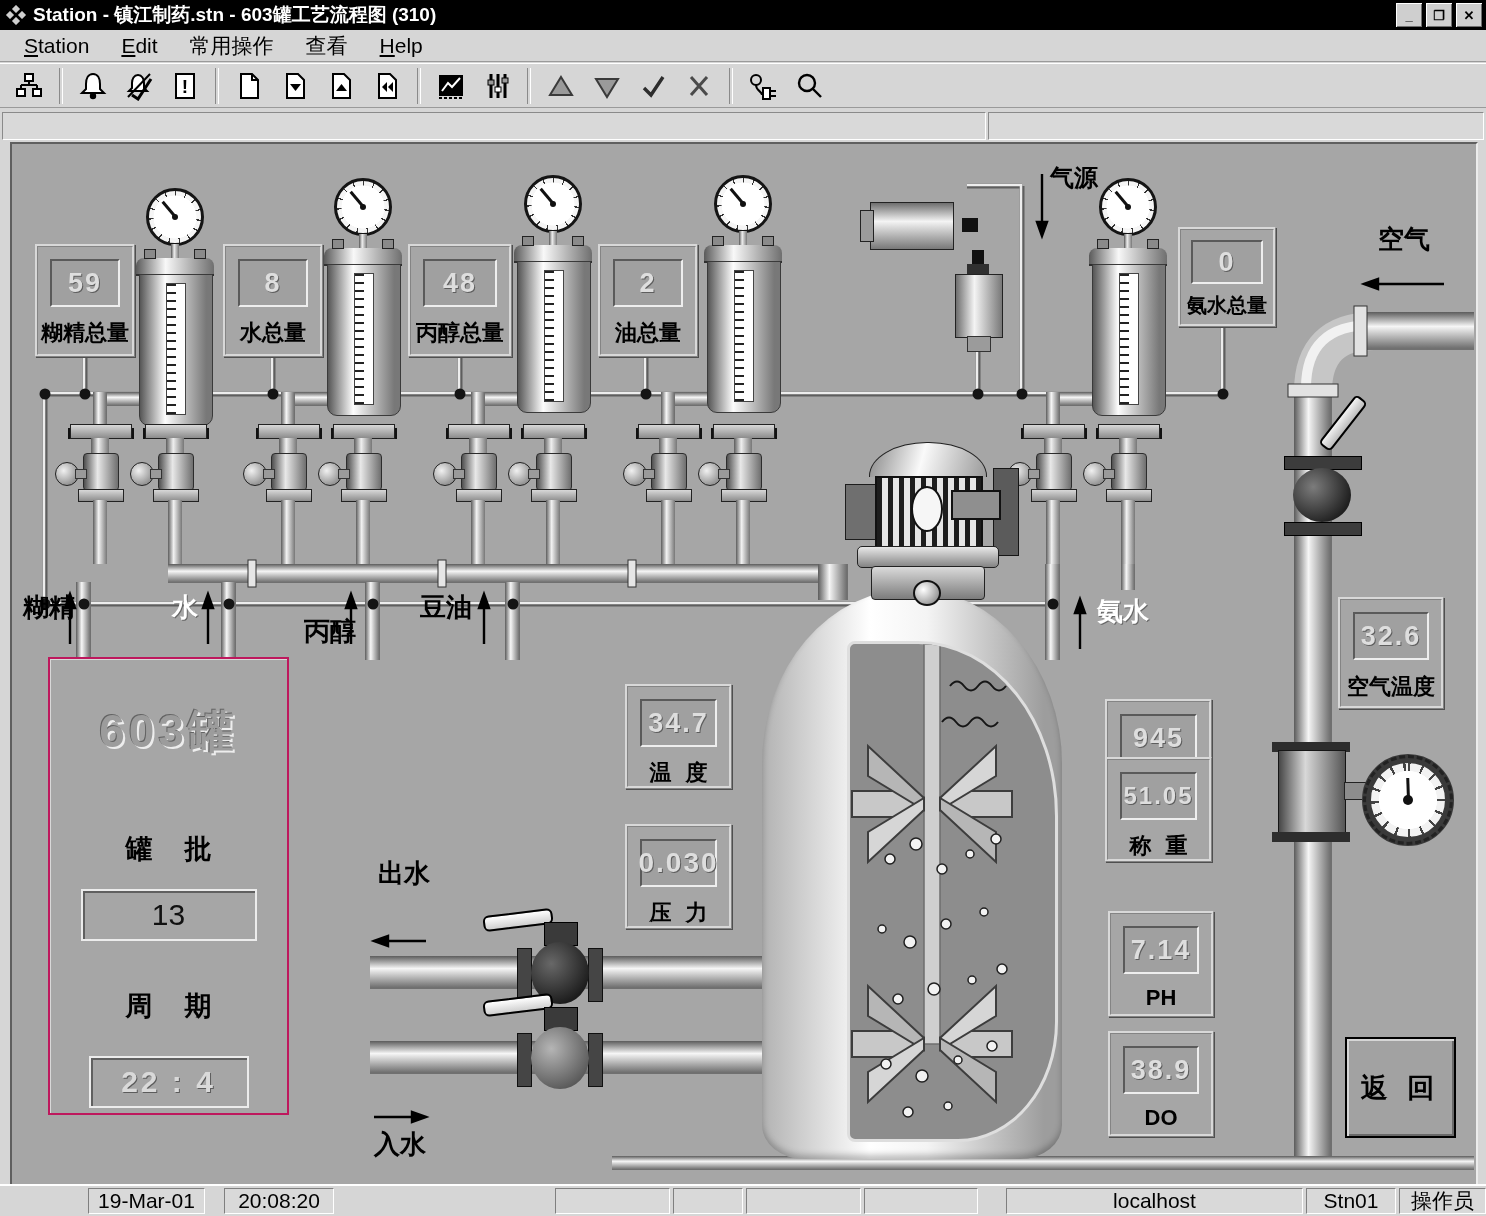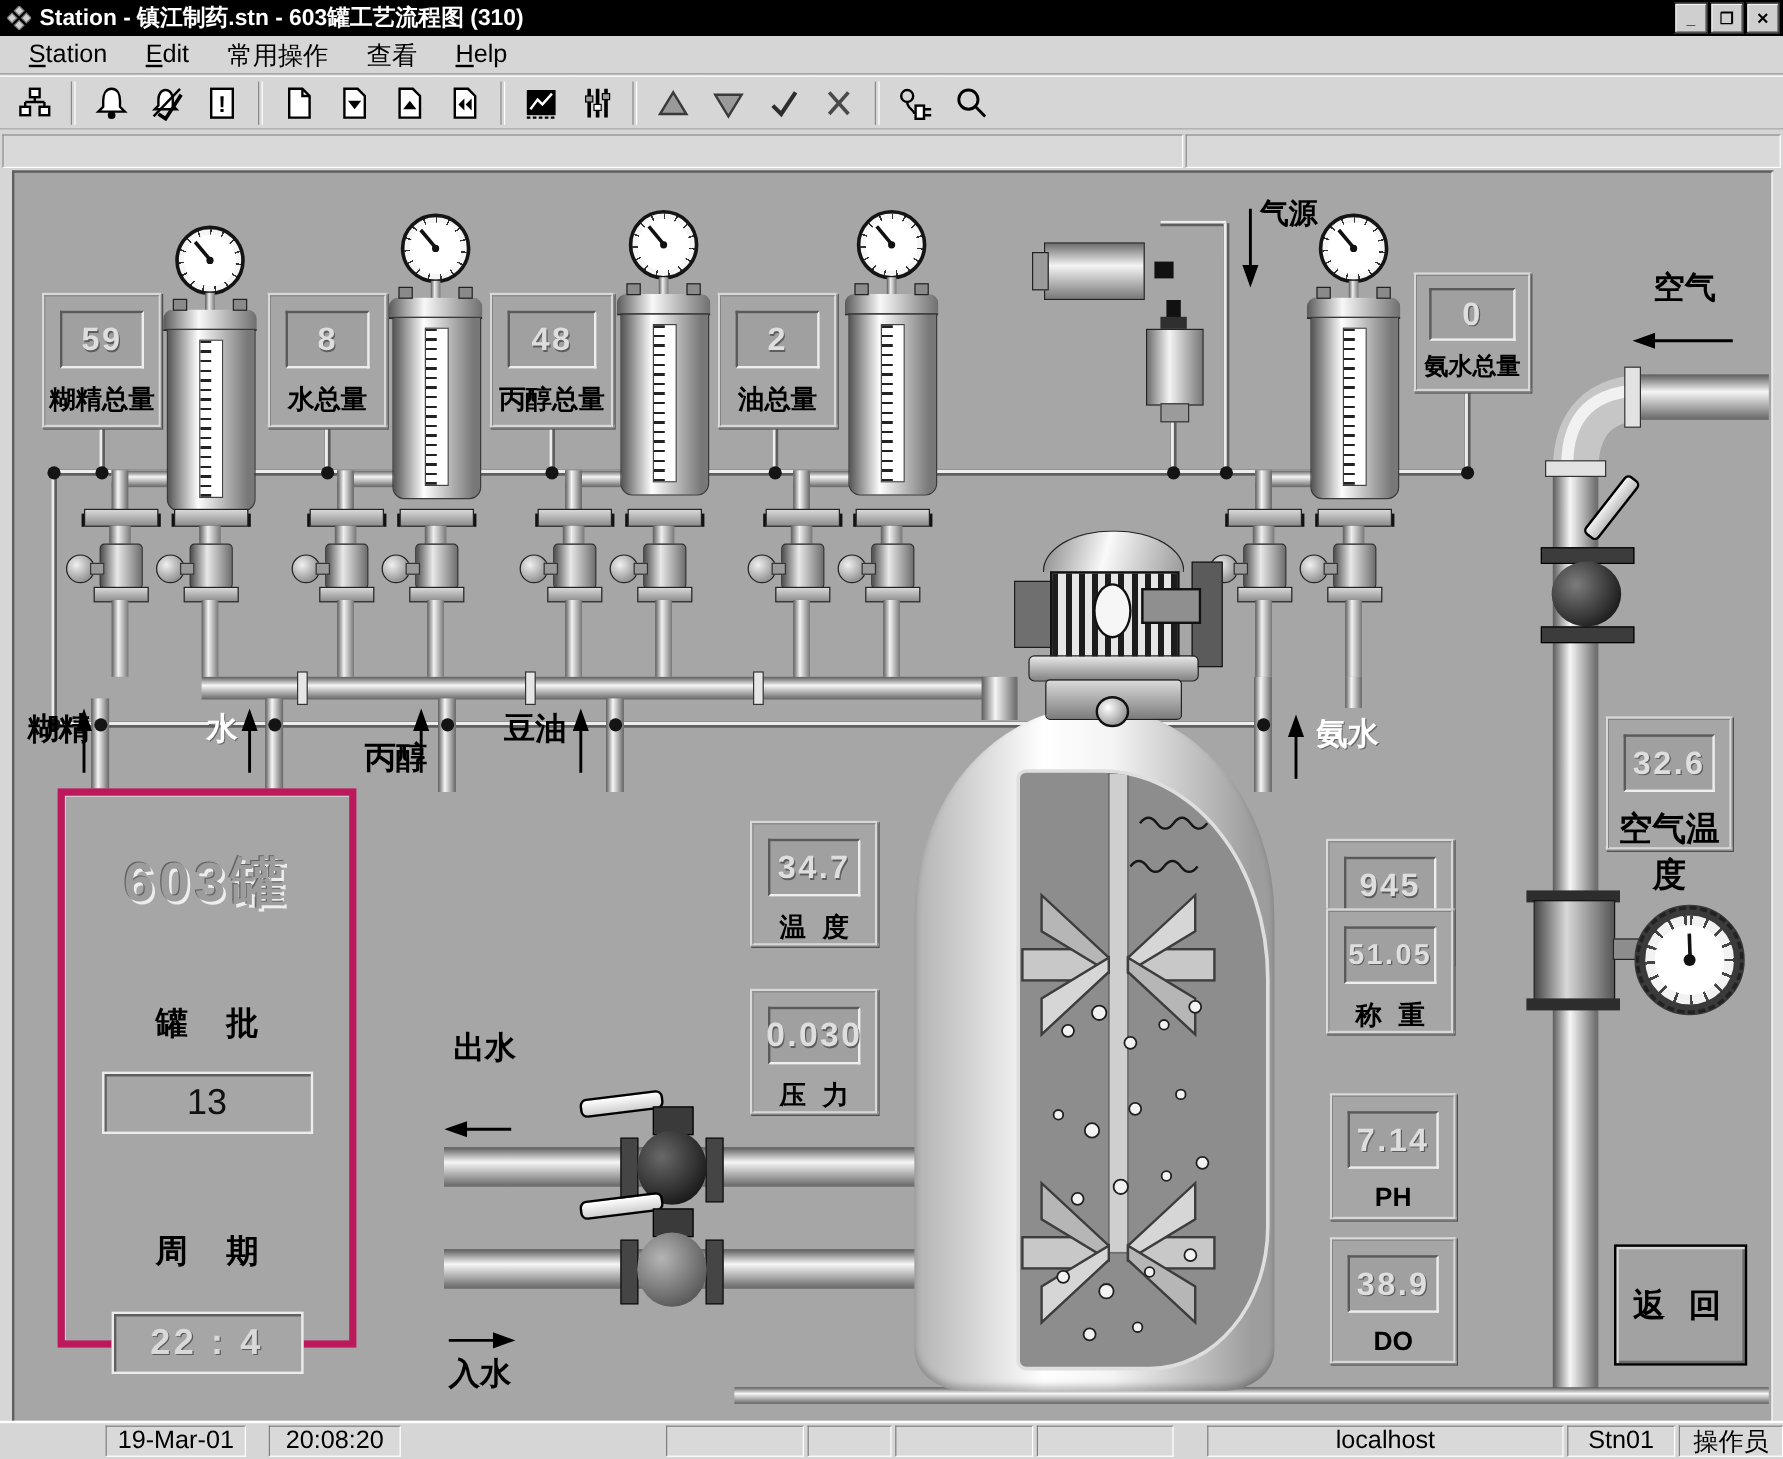--- a/index.html
+++ b/index.html
@@ -57,24 +57,24 @@
   .va-wheel{position:absolute;left:-13px;top:38px;width:22px;height:22px;border-radius:50%;background:radial-gradient(circle at 35% 35%,#f0f0f0,#707070);border:1px solid #222;}
   .va-stem{position:absolute;left:7px;top:45px;width:10px;height:8px;background:#9a9a9a;border:1px solid #333;}
   .va-bf{position:absolute;left:10px;top:65px;width:44px;height:11px;background:linear-gradient(#d8d8d8,#8c8c8c);border:1px solid #222;}
   .va-pipe{position:absolute;left:25px;top:76px;width:14px;height:64px;background:linear-gradient(to right,#5d5d5d,#f2f2f2 40%,#777);}
 
   
   .mat-label{position:absolute;font-size:26px;font-weight:bold;color:#000;white-space:nowrap;}
   .mat-white{color:#fff;text-shadow:1px 1px 0 #666;}
 
   
-  .tank-panel{position:absolute;left:36px;top:513px;width:237px;height:454px;border:6px solid #be185d;box-shadow:inset 1px 1px 0 #d8d8d8;background:#a6a6a6;text-align:center;}
+  .tank-panel{position:absolute;left:36px;top:513px;width:237px;height:454px;border:2px solid #be185d;box-shadow:inset 1px 1px 0 #d8d8d8;background:#a6a6a6;text-align:center;}
   .tp-title{margin-top:42px;font-size:46px;font-weight:bold;color:#9c9c9c;text-shadow:-1px -1px 0 #636363,2px 2px 0 #ededed;letter-spacing:4px;}
   .tp-lbl{font-size:27px;font-weight:bold;color:#000;letter-spacing:32px;text-indent:32px;}
-  .tp-lbl.b1{margin-top:68px;} .tp-lbl.b2{margin-top:80px;}
+  .tp-lbl.b1{margin-top:68px;} .tp-lbl.b2{margin-top:47px;}
   .tp-box{margin:22px auto 0;width:172px;height:48px;background:#a6a6a6;border:2px solid #ececec;box-shadow:inset 2px 2px 0 #606060;display:flex;align-items:center;justify-content:center;}
   .tp-box.small{width:156px;margin-top:32px;}
   .tp-val1{font-size:30px;color:#111;}
   .tp-val2{font-size:30px;font-weight:bold;color:#d9d9d9;text-shadow:1px 1px 0 #5c5c5c;letter-spacing:3px;}
 
   
   .act-h{position:absolute;left:848px;top:58px;width:104px;height:46px;}
   .act-h .drum{position:absolute;left:10px;top:0;width:82px;height:46px;background:linear-gradient(#6e6e6e,#f4f4f4 40%,#787878);border:1px solid #222;}
   .act-h .capL{position:absolute;left:0;top:8px;width:12px;height:30px;background:#9b9b9b;border:1px solid #222;}
   .act-h .nip{position:absolute;right:-14px;top:16px;width:16px;height:14px;background:#111;}
@@ -690,21 +690,21 @@
   <div class="vbox" style="left:1096px;top:887px;width:106px;height:106px;">
     <div class="vbox-display">
         <span class="vbox-value">38.9</span>
       </div>
     <div class="vbox-label">DO</div>
   </div>
   <div class="vbox" style="left:1326px;top:453px;width:106px;height:112px;">
     <div class="vbox-display">
         <span class="vbox-value">32.6</span>
       </div>
-    <div class="vbox-label" style="font-size:28px;margin-top:12px;">空气温度</div>
+    <div class="vbox-label" style="font-size:22px;margin-top:12px;">空气温度</div>
   </div>
 
   <div class="rvalve">
     <div class="rv-fl1"></div>
       <div class="rv-ball"></div>
       <div class="rv-fl2"></div>
       <div class="rv-lever"></div>
   </div>
   <div class="fmeter">
     <div class="fm-flt"></div>

